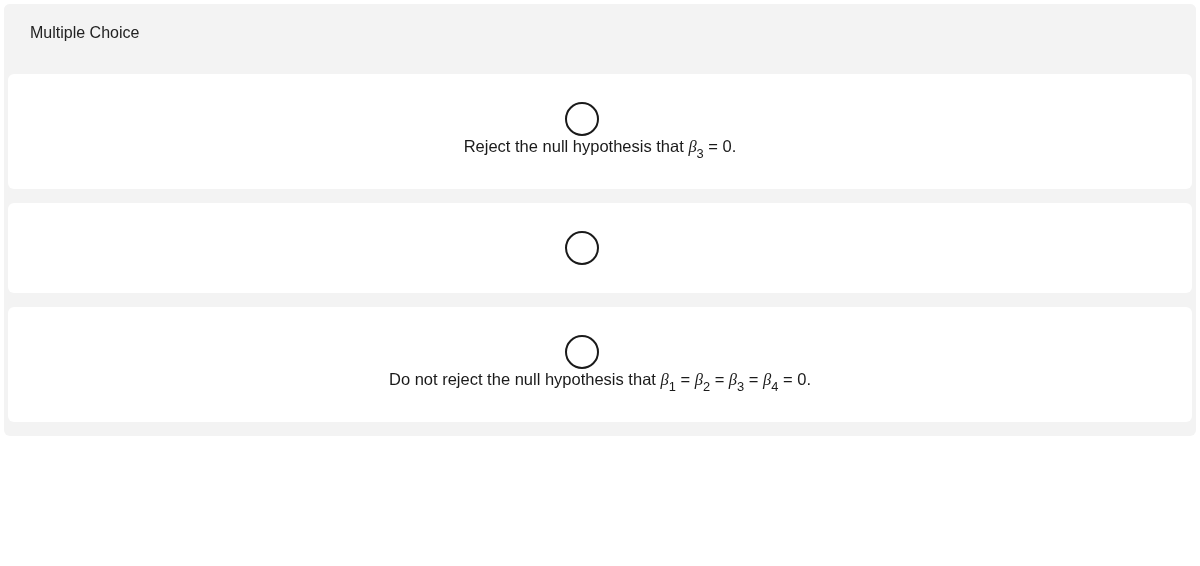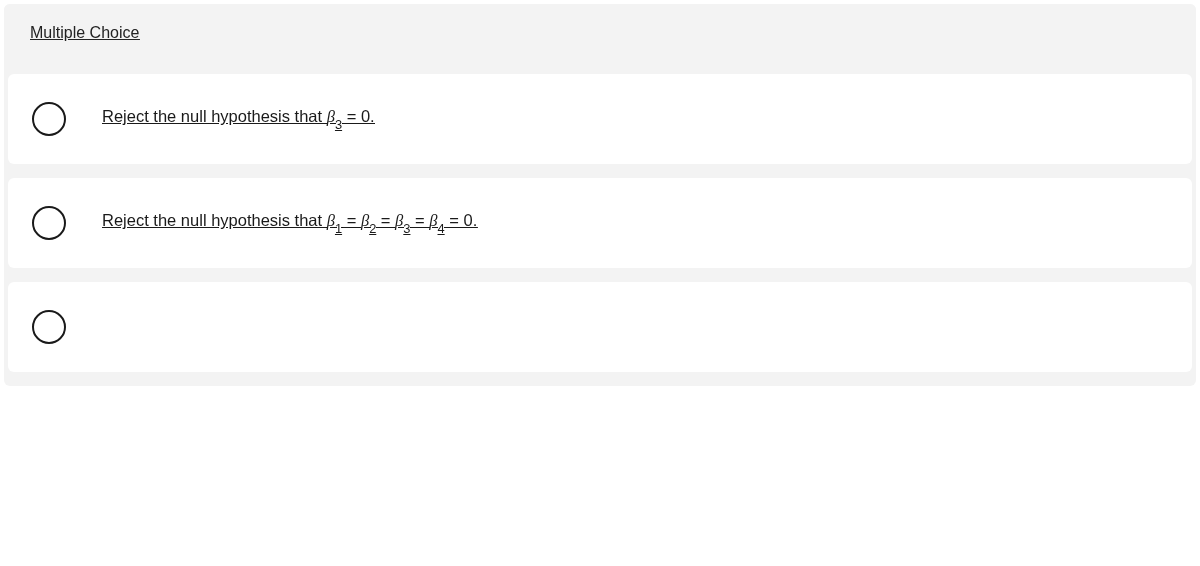--- a/index.html
+++ b/index.html
@@ -1,19 +1,18 @@
 <!DOCTYPE html>
 <html><head>
   <meta charset="utf-8">
   <style>
     * {
       box-sizing: border-box;
       margin: 0;
       padding: 0;
-      text-decoration: underline;
     }
     body {
       font-family: Arial, Helvetica, sans-serif;
       background: #ffffff;
       width: 1200px;
       height: 566px;
     }
     .container {
       background: #f3f3f3;
       border-radius: 6px;
@@ -29,20 +28,21 @@
     .options {
       padding: 0;
     }
     .option-row {
       background: #ffffff;
       border-radius: 6px;
       margin: 0 4px 14px 4px;
       padding: 28px 24px;
       display: flex;
       align-items: center;
+      flex-direction: column;
     }
     .option-row:first-child {
       margin-top: 8px;
     }
     .radio {
       width: 34px;
       height: 34px;
       border: 2px solid #1a1a1a;
       border-radius: 50%;
       flex-shrink: 0;
@@ -78,23 +78,23 @@
     <div class="option-row">
       <div class="radio"></div>
       <div class="option-text">
         <span>Reject the null hypothesis that </span><span class="beta">β</span><span class="sub">3</span><span> = 0.</span>
       </div>
     </div>
 
 
     <div class="option-row">
       <div class="radio"></div>
-      <div class="option-text">
-        <span>Reject the null hypothesis that </span><span class="beta">β</span><span class="sub">1</span> = <span class="beta">β</span><span class="sub">2</span> = <span class="beta">β</span><span class="sub">3</span> = <span class="beta">β</span><span class="sub">4</span><span> = 0.</span>
-      </div>
     </div>
 
     <div class="option-row">
       <div class="radio"></div>
+      <div class="option-text">
+        <span>Do not reject the null hypothesis that </span><span class="beta">β</span><span class="sub">1</span> = <span class="beta">β</span><span class="sub">2</span> = <span class="beta">β</span><span class="sub">3</span> = <span class="beta">β</span><span class="sub">4</span><span> = 0.</span>
+      </div>
     </div>
 
   </div>
 </div>
 
 </body></html>

